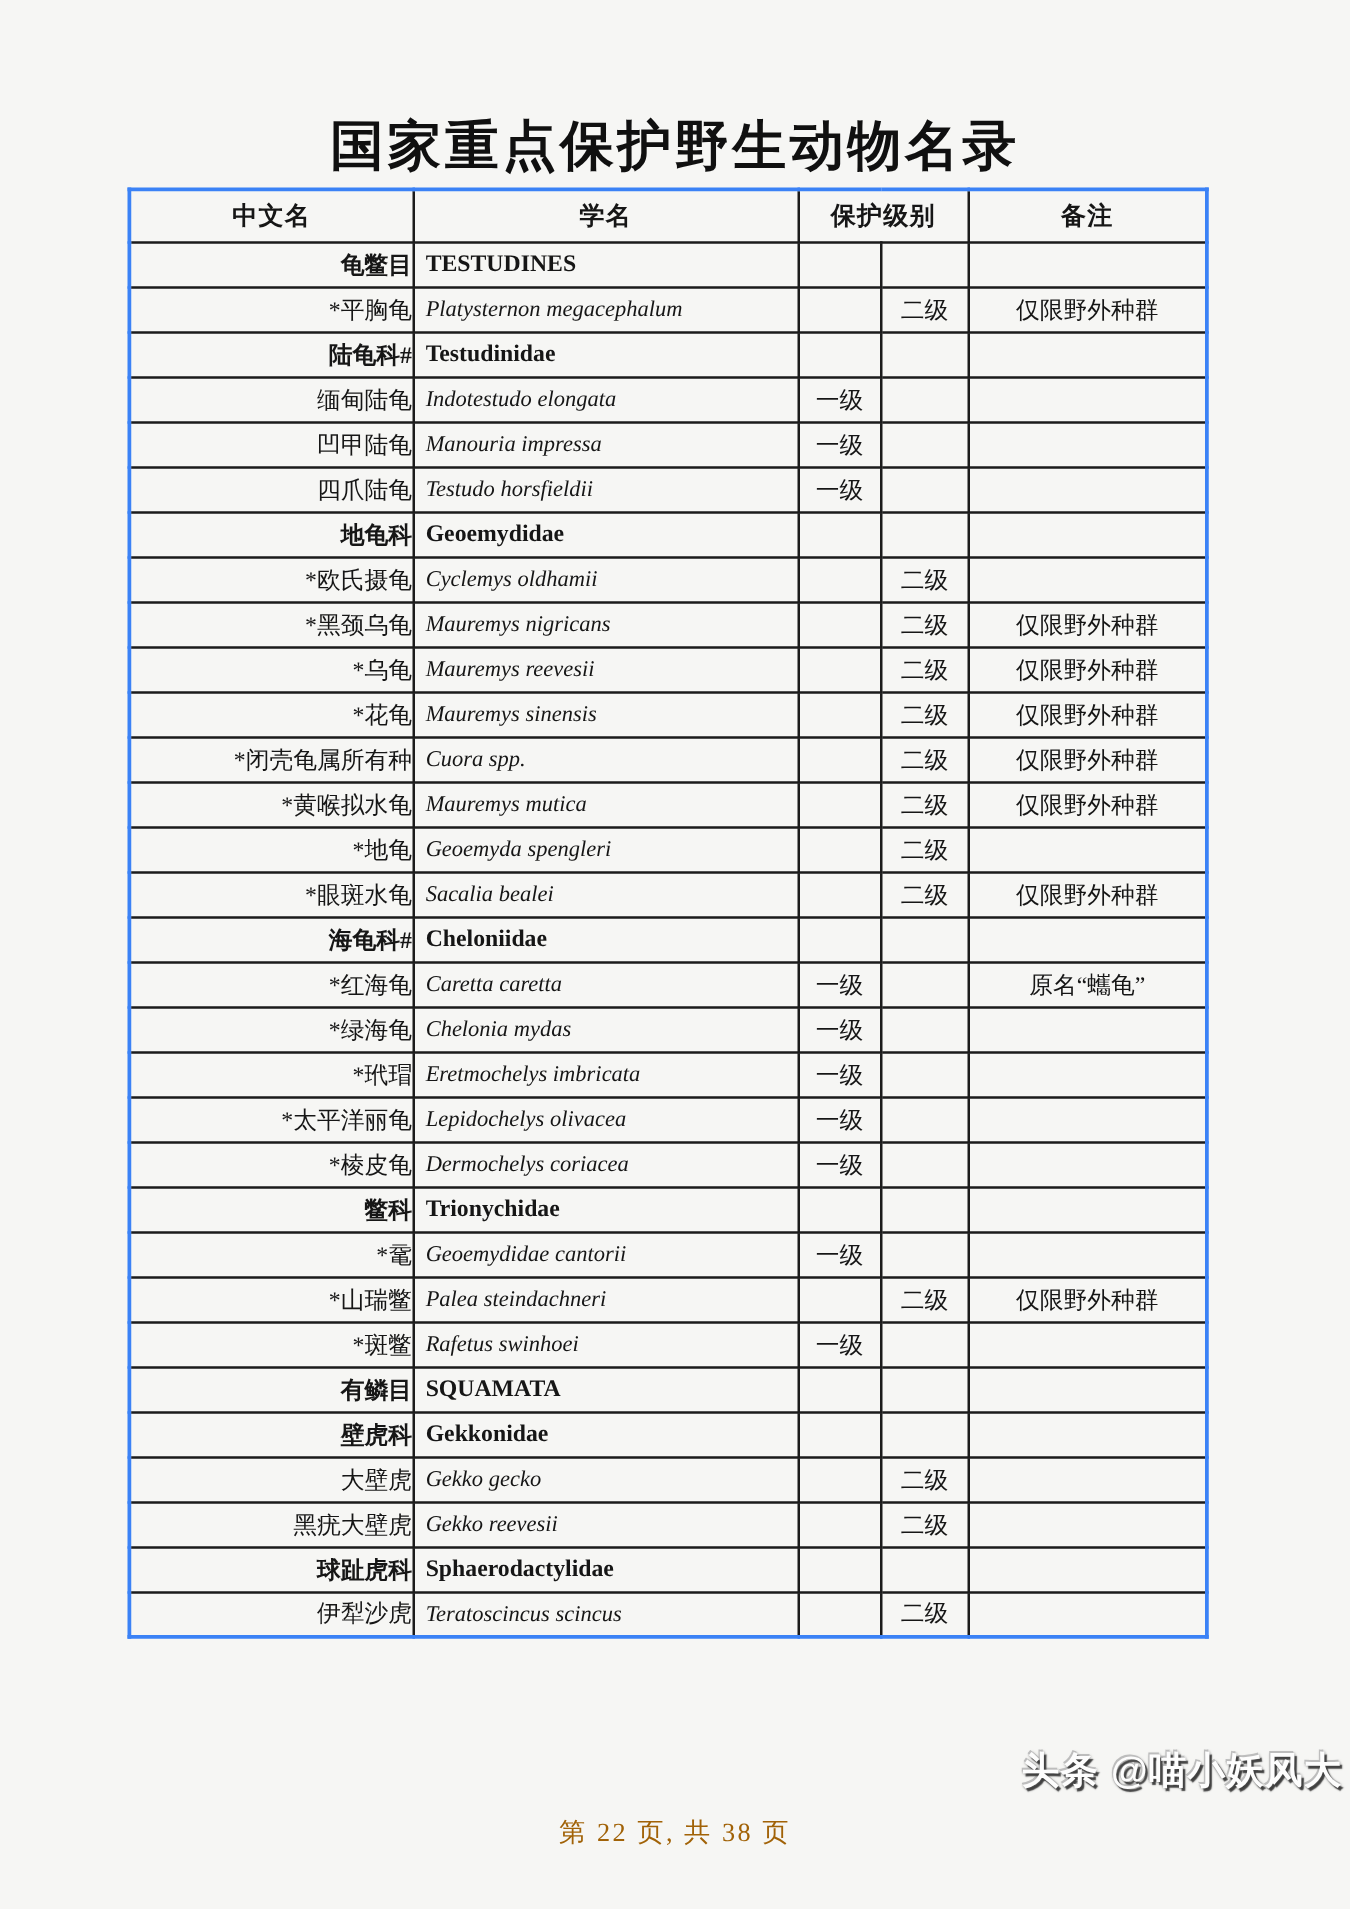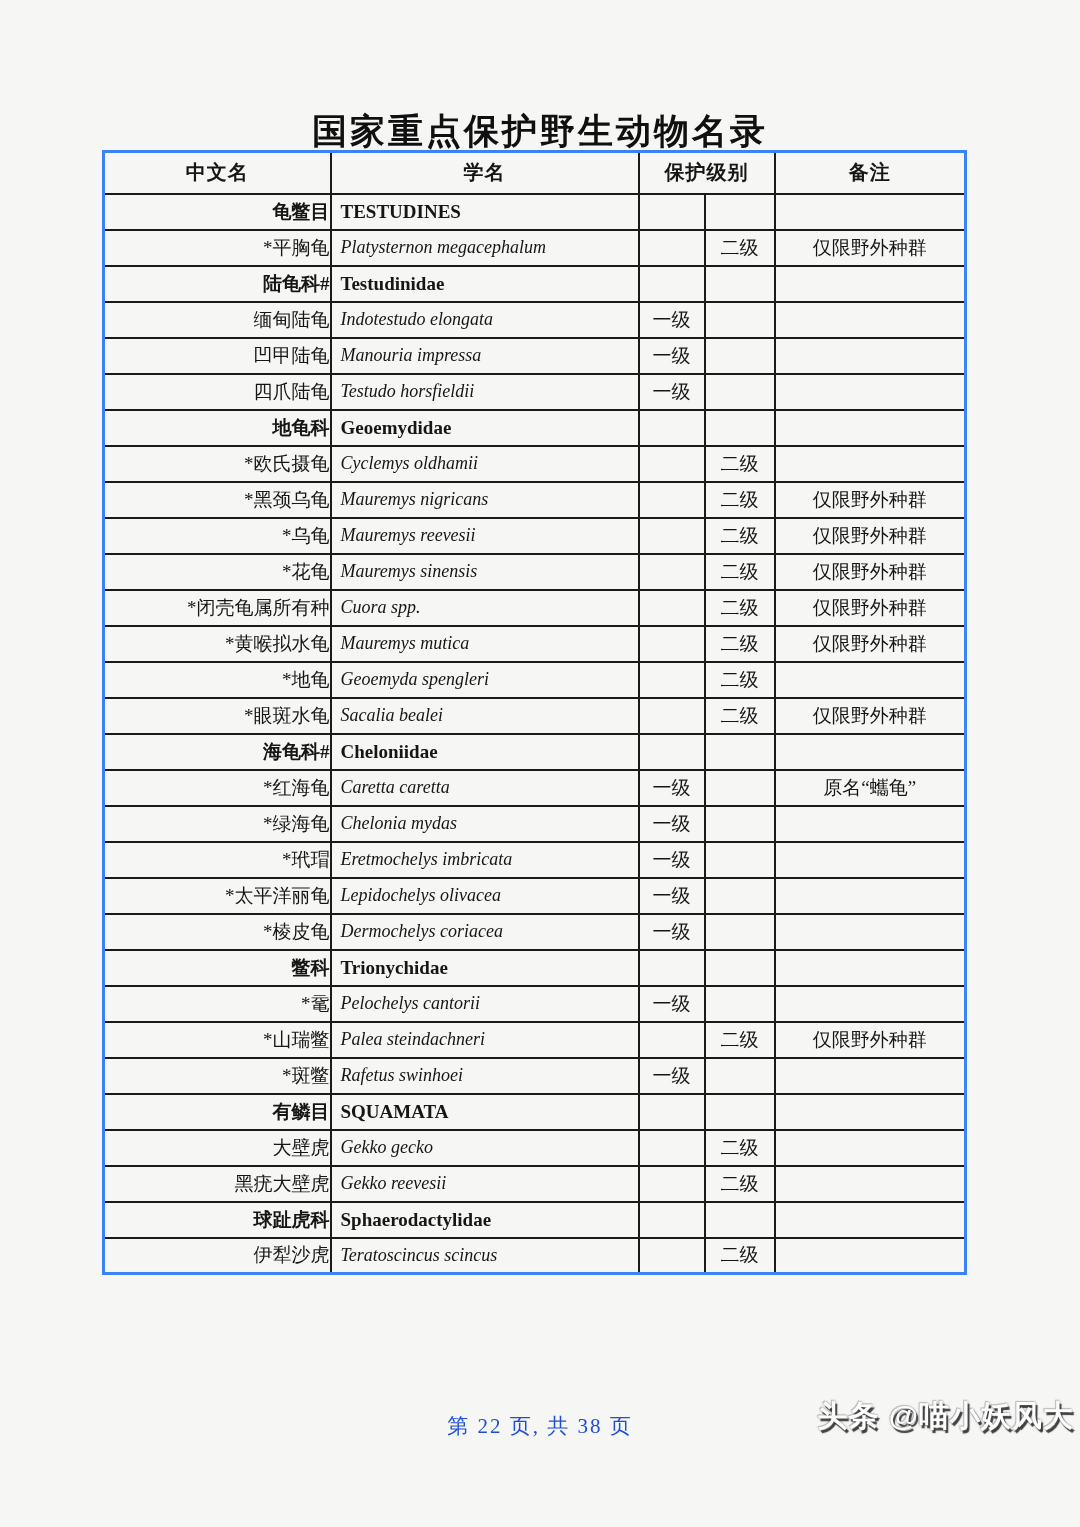--- a/index.html
+++ b/index.html
@@ -7,23 +7,23 @@
   body {
     background:#f6f6f4;
     font-family:"Liberation Serif","DejaVu Serif",serif;
     color:#161616;
     position:relative;
     overflow:hidden;
   }
   .page { position:absolute; inset:0; }
   .doc-title {
     position:absolute;
-    top:108px; left:0; width:100%;
+    top:88px; left:0; width:100%;
     text-align:center;
-    font-size:35px;
+    font-size:43px;
     font-weight:bold;
     letter-spacing:3px;
     color:#101010;
   }
   table.animals {
     position:absolute;
     left:102px; top:150px;
     width:862px;
     border-collapse:collapse;
     table-layout:fixed;
@@ -46,25 +46,25 @@
   td.cn  { text-align:right; }
   td.sci { text-align:left; padding-left:9px; font-size:18px;margin-top:48px; }
   td.l1, td.l2, td.note { text-align:center; }
   tr.rank-order  td.cn { padding-left:8px;  font-weight:bold; }
   tr.rank-family td.cn { padding-left:25px; font-weight:bold; }
   tr.rank-species td.cn{ padding-left:43px; font-weight:normal; }
   tr.rank-order  td.sci, tr.rank-family td.sci { font-weight:bold; font-style:normal; font-size:19px; }
   tr.rank-species td.sci { font-style:italic; font-weight:normal; }
   .page-footer {
     position:absolute;
-    top:1412px; left:0; width:100%;
+    top:1452px; left:0; width:100%;
     text-align:center;
     font-size:21px;
     letter-spacing:2px;
-    color:#1d4ed8;
+    color:#a16207;
   }
   .watermark {
     position:absolute;
     top:1396px; right:6px;
     font-family:"Liberation Sans","DejaVu Sans",sans-serif;
     font-size:30px;
     font-weight:bold;
     color:#fdfdfd;
     letter-spacing:1px;
     text-shadow: 2px 3px 1px #3f3f3f, -1px -1px 0 #bdbdbd, 0 0 2px #6a6a6a;
@@ -243,21 +243,21 @@
         </tr>
         <tr class="rank-family">
           <td class="cn">鳖科</td>
           <td class="sci">Trionychidae</td>
           <td class="l1"></td>
           <td class="l2"></td>
           <td class="note"></td>
         </tr>
         <tr class="rank-species">
           <td class="cn">*鼋</td>
-          <td class="sci">Pelochelys cantorii</td>
+          <td class="sci">Geoemydidae cantorii</td>
           <td class="l1">一级</td>
           <td class="l2"></td>
           <td class="note"></td>
         </tr>
         <tr class="rank-species">
           <td class="cn">*山瑞鳖</td>
           <td class="sci">Palea steindachneri</td>
           <td class="l1"></td>
           <td class="l2">二级</td>
           <td class="note">仅限野外种群</td>
@@ -269,20 +269,27 @@
           <td class="l2"></td>
           <td class="note"></td>
         </tr>
         <tr class="rank-order">
           <td class="cn">有鳞目</td>
           <td class="sci">SQUAMATA</td>
           <td class="l1"></td>
           <td class="l2"></td>
           <td class="note"></td>
         </tr>
+        <tr class="rank-family">
+          <td class="cn">壁虎科</td>
+          <td class="sci">Gekkonidae</td>
+          <td class="l1"></td>
+          <td class="l2"></td>
+          <td class="note"></td>
+        </tr>
         <tr class="rank-species">
           <td class="cn">大壁虎</td>
           <td class="sci">Gekko gecko</td>
           <td class="l1"></td>
           <td class="l2">二级</td>
           <td class="note"></td>
         </tr>
         <tr class="rank-species">
           <td class="cn">黑疣大壁虎</td>
           <td class="sci">Gekko reevesii</td>

